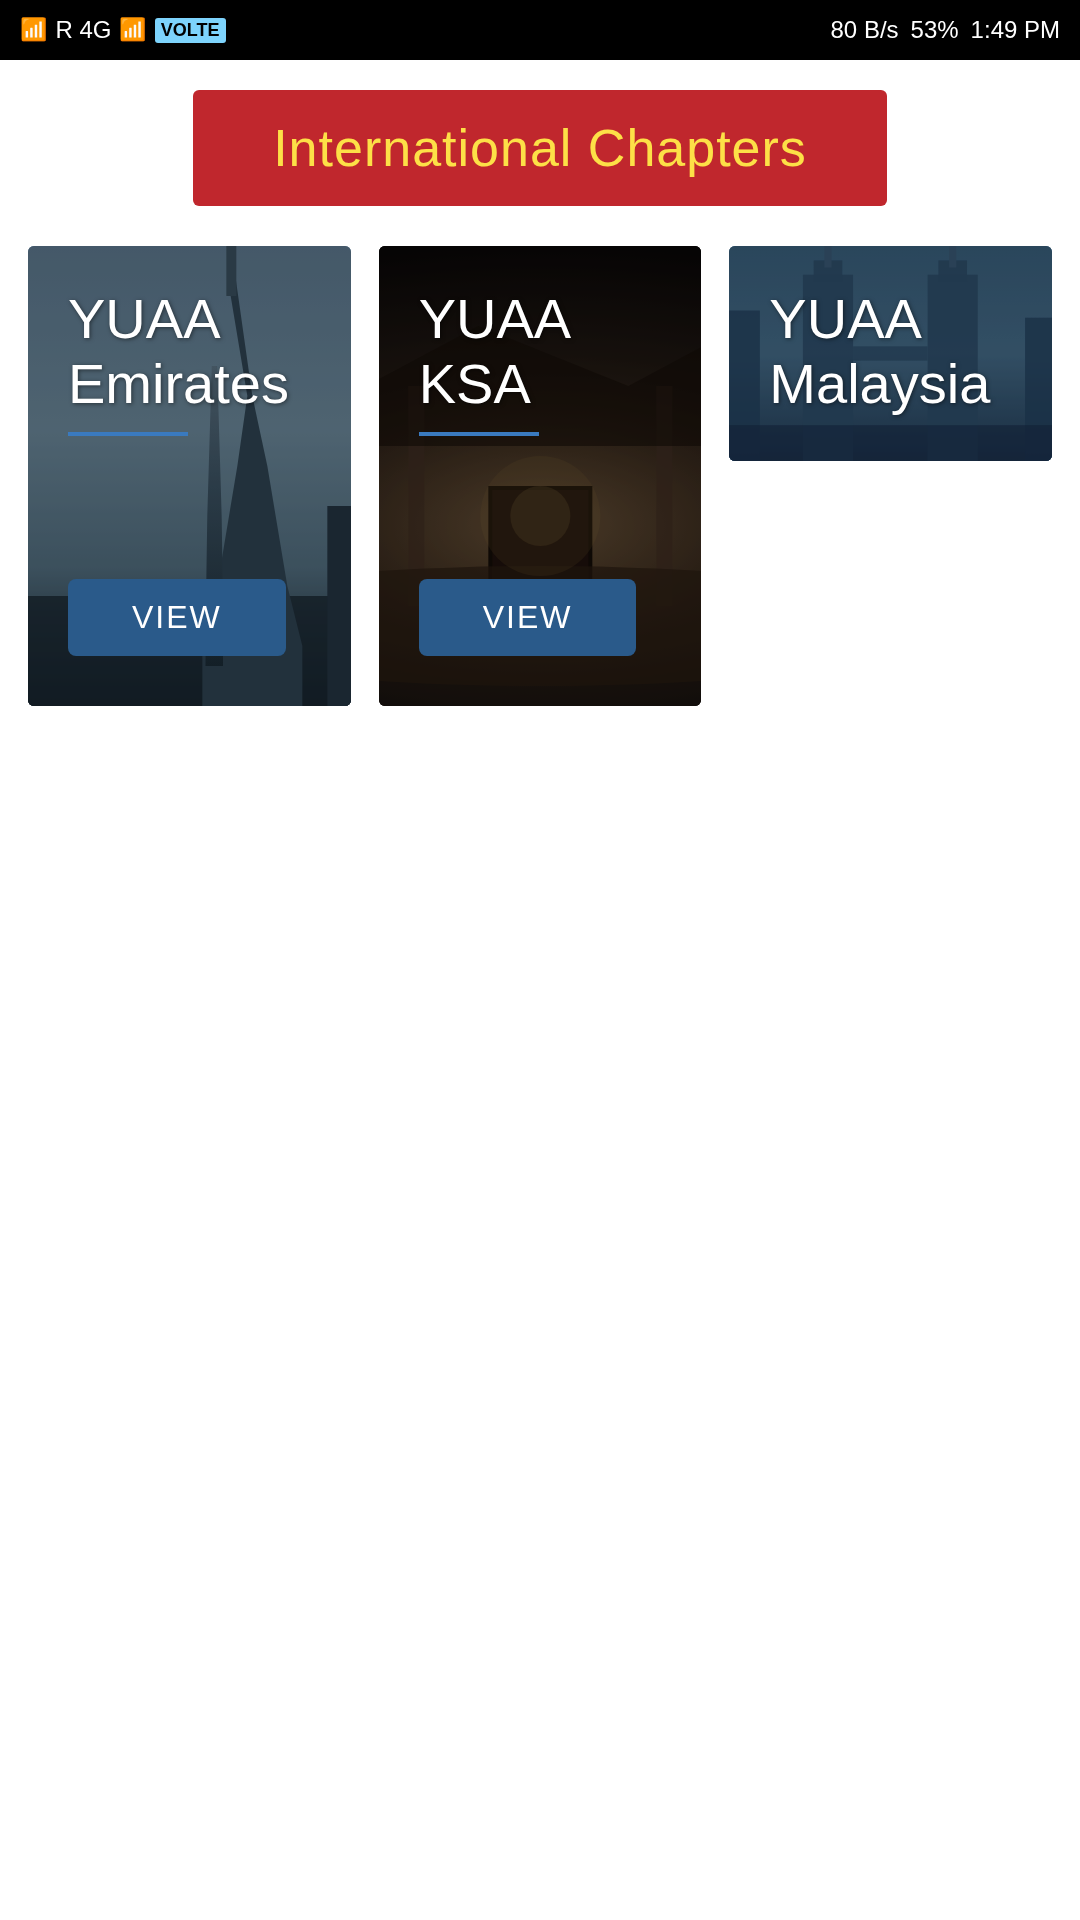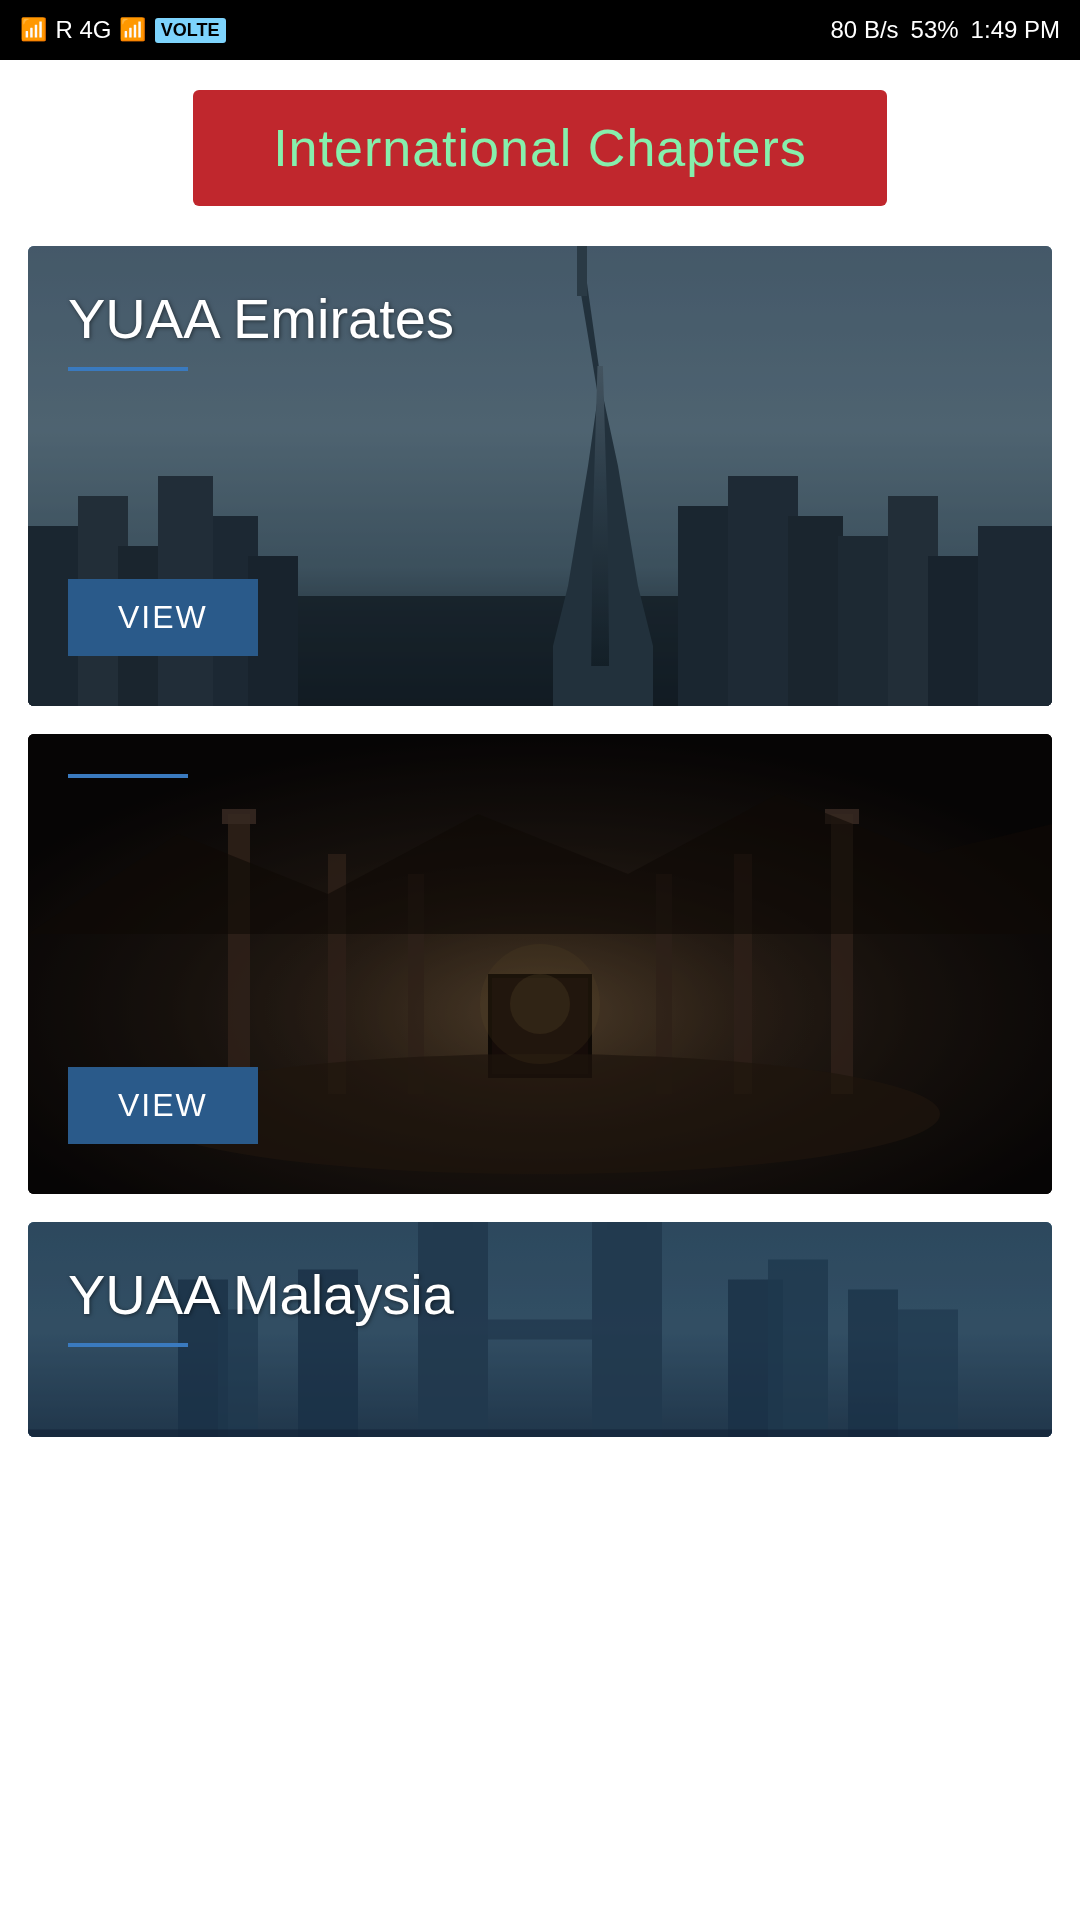--- a/index.html
+++ b/index.html
@@ -58,36 +58,36 @@
     
     .header {
       width: 100%;
       padding: 30px 40px;
       display: flex;
       justify-content: center;
     }
 
     .header-title-btn {
       background: #c0272d;
-      color: #86efac;
+      color: #fde047;
       font-size: 52px;
       font-weight: 500;
       padding: 28px 80px;
       border: none;
       border-radius: 6px;
       cursor: pointer;
       letter-spacing: 1px;
     }
 
     
     .chapters-list {
       width: 100%;
       padding: 10px 28px;
       display: flex;
-      flex-direction: column;
+      flex-direction: row;
       gap: 28px;
     }
 
     .chapter-card {
       width: 100%;
       height: 460px;
       border-radius: 6px;
       overflow: hidden;
       position: relative;
       cursor: pointer;
@@ -232,23 +232,23 @@
     }
 
     .card-view-btn {
       position: absolute;
       bottom: 50px;
       left: 40px;
       background: #2a5a8a;
       color: #ffffff;
       font-size: 32px;
       font-weight: 500;
-      padding: 20px 50px;
+      padding: 20px 64px;
       border: none;
-      border-radius: 0;
+      border-radius: 8px;
       cursor: pointer;
       letter-spacing: 2px;
     }
 
     
     .malaysia-card {
       height: 215px;
     }
   </style>
 </head>
@@ -361,20 +361,21 @@
         <circle cx="512" cy="270" r="60" fill="rgba(200,160,80,0.15)"></circle>
         <circle cx="512" cy="270" r="30" fill="rgba(220,180,100,0.2)"></circle>
 
         <path d="M0,200 L150,100 L300,160 L450,80 L600,140 L750,60 L900,120 L1024,90 L1024,200 Z" fill="#1a1008" opacity="0.6"></path>
 
         <rect width="1024" height="460" fill="rgba(10,5,5,0.35)"></rect>
       </svg>
     </div>
     <div class="card-overlay"></div>
     <div class="card-content">
+      <div class="card-title">YUAA KSA</div>
       <div class="card-underline"></div>
     </div>
     <button class="card-view-btn">VIEW</button>
   </div>
 
   <div class="chapter-card malaysia-card">
     <div class="chapter-card-bg malaysia-bg">
       <svg width="100%" height="100%" viewBox="0 0 1024 300" preserveAspectRatio="xMidYMid slice" style="position:absolute;top:0;left:0;">
         <defs>
           <linearGradient id="myGrad" x1="0%" y1="0%" x2="0%" y2="100%">

